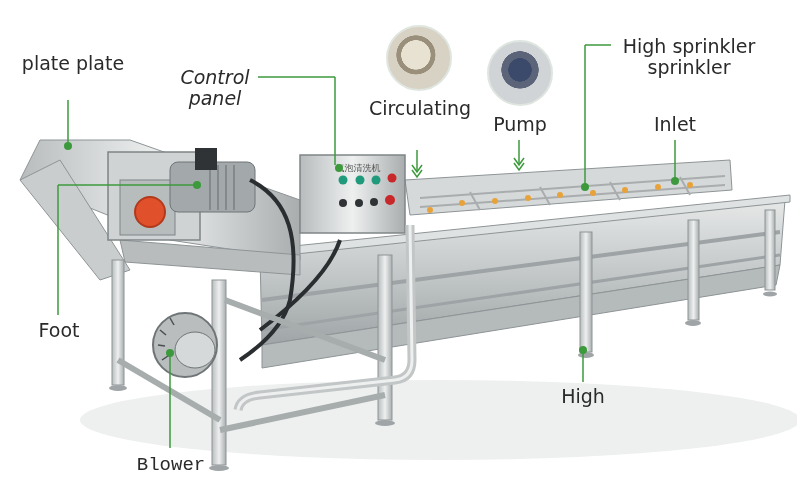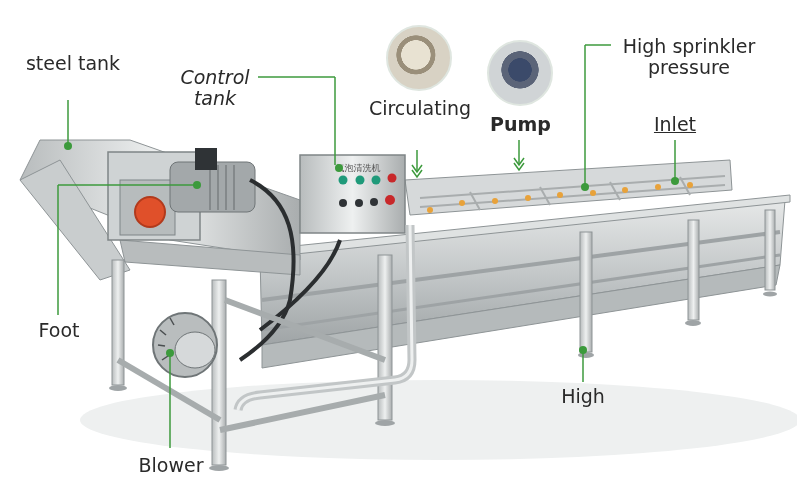--- a/index.html
+++ b/index.html
@@ -157,41 +157,41 @@
       <circle cx="197" cy="185" r="4"></circle>
       <circle cx="583" cy="350" r="4"></circle>
       <circle cx="170" cy="353" r="4"></circle>
     </g>
   </svg>
 
   <div class="thumb" style="left:386px; top:25px; width:66px; height:66px; background: radial-gradient(circle at 45% 45%, #e8e2d2 0 30%, #9a8f7a 31% 40%, #d8d2c4 41% 100%);"></div>
   <div class="thumb" style="left:487px; top:40px; width:66px; height:66px; background: radial-gradient(circle at 50% 45%, #3b4a6a 0 25%, #5b6478 26% 40%, #d0d4d6 41% 100%);"></div>
 
   <div class="label" style="left:18px; top:53px; width:110px;">
-    <div>steel tank</div>
+    <div>plate plate</div>
   </div>
   <div class="label" style="left:175px; top:67px; width:80px;font-style:italic;">
     <div>Control</div>
-    <div>tank</div>
+    <div>panel</div>
   </div>
   <div class="label" style="left:365px; top:98px; width:110px;">
     <div>Circulating</div>
   </div>
-  <div class="label" style="left:490px; top:114px; width:60px;font-weight:bold;">
+  <div class="label" style="left:490px; top:114px; width:60px;">
     <div>Pump</div>
   </div>
   <div class="label" style="left:614px; top:36px; width:150px;">
     <div>High sprinkler</div>
-    <div>pressure</div>
+    <div>sprinkler</div>
   </div>
-  <div class="label" style="left:650px; top:114px; width:50px;text-decoration:underline;">
+  <div class="label" style="left:650px; top:114px; width:50px;">
     <div>Inlet</div>
   </div>
   <div class="label" style="left:28px; top:320px; width:62px;">
     <div>Foot</div>
   </div>
   <div class="label" style="left:558px; top:386px; width:50px;">
     <div>High</div>
   </div>
-  <div class="label" style="left:136px; top:455px; width:70px;">
+  <div class="label" style="left:136px; top:455px; width:70px;font-family:Liberation Mono, monospace;">
     <div>Blower</div>
   </div>
 </div>
 
 </body></html>

